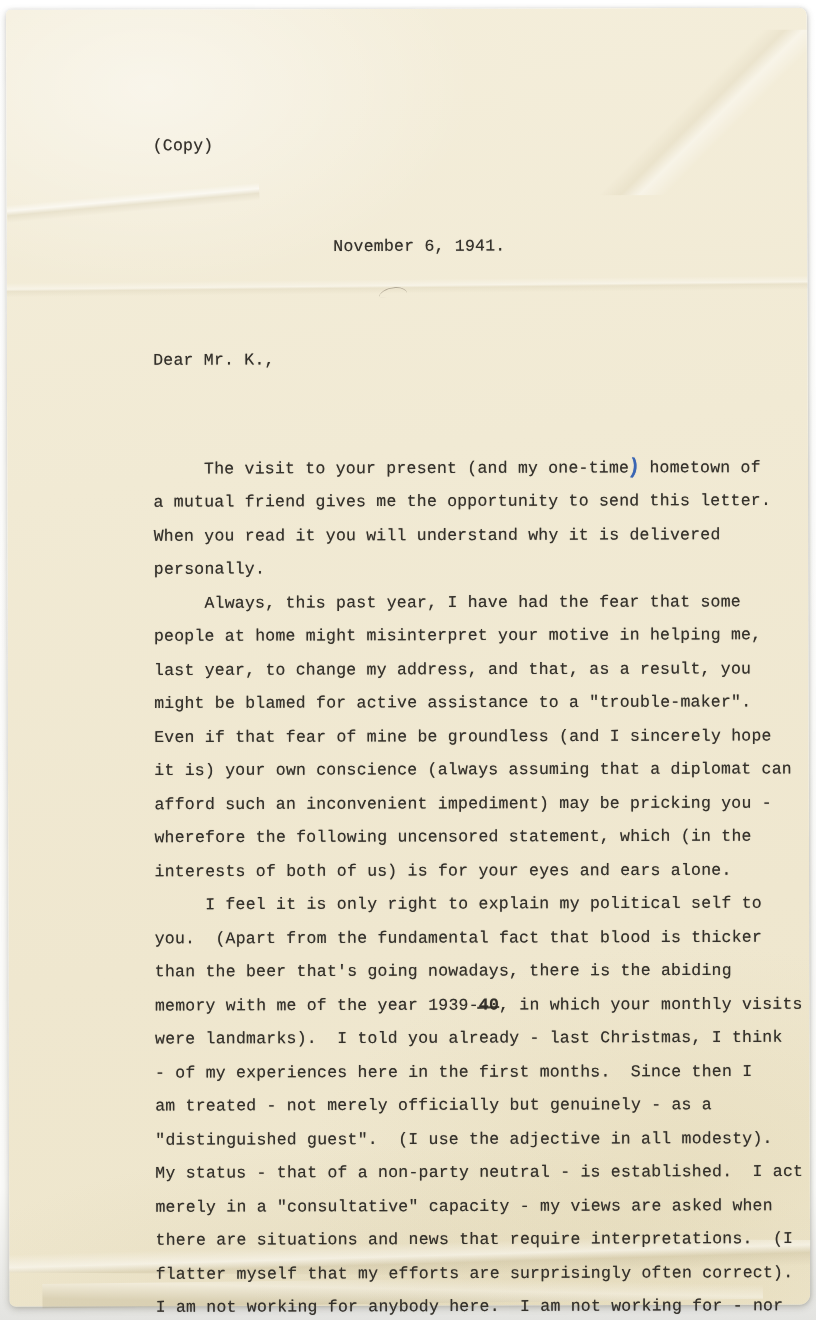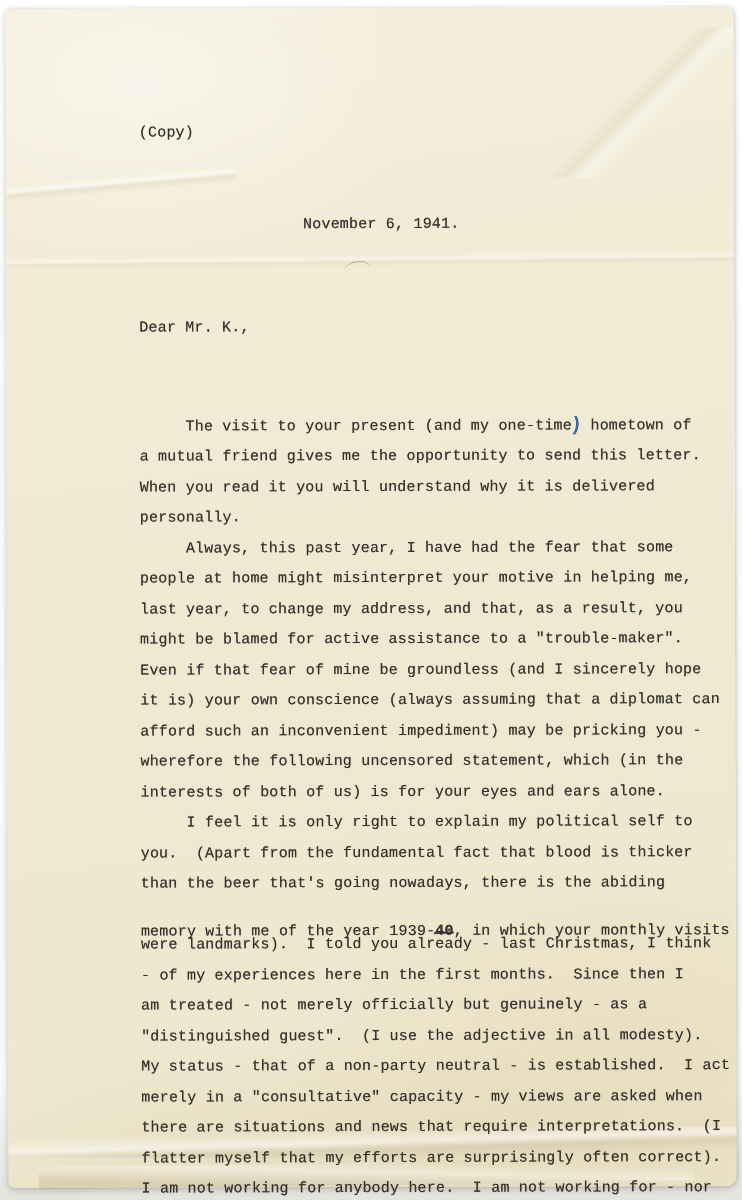--- a/index.html
+++ b/index.html
@@ -67,21 +67,21 @@
   .copy-label{margin:0;}
   .dateline{padding-left:164px;}
   .salutation{margin-top:12px;}
   .paragraph{margin:0;}
   .paragraph:first-of-type{margin-top:7px;}
   .line{height:30.5px;white-space:pre;}
   .line.indent{padding-left:46px;}
   .seg{white-space:pre;}
   .seg.underline{text-underline-offset:3px;}
   .seg.overstrike{
-    font-weight:bold;position:relative;display:inline-block;margin-top:17px;
+    font-weight:bold;position:relative;display:inline-block;
   }
   .seg.overstrike::after{
     content:"";position:absolute;left:-1px;right:-1px;top:52%;height:2px;
     background:rgba(45,42,36,.85);transform:rotate(-2deg);
   }
   .seg.blue-ink{
     color:#3a66b4;font-weight:bold;display:inline-block;
     transform:scale(1.15,1.3) rotate(6deg);
     text-shadow:0 0 .5px rgba(48,90,170,.8);
   }

